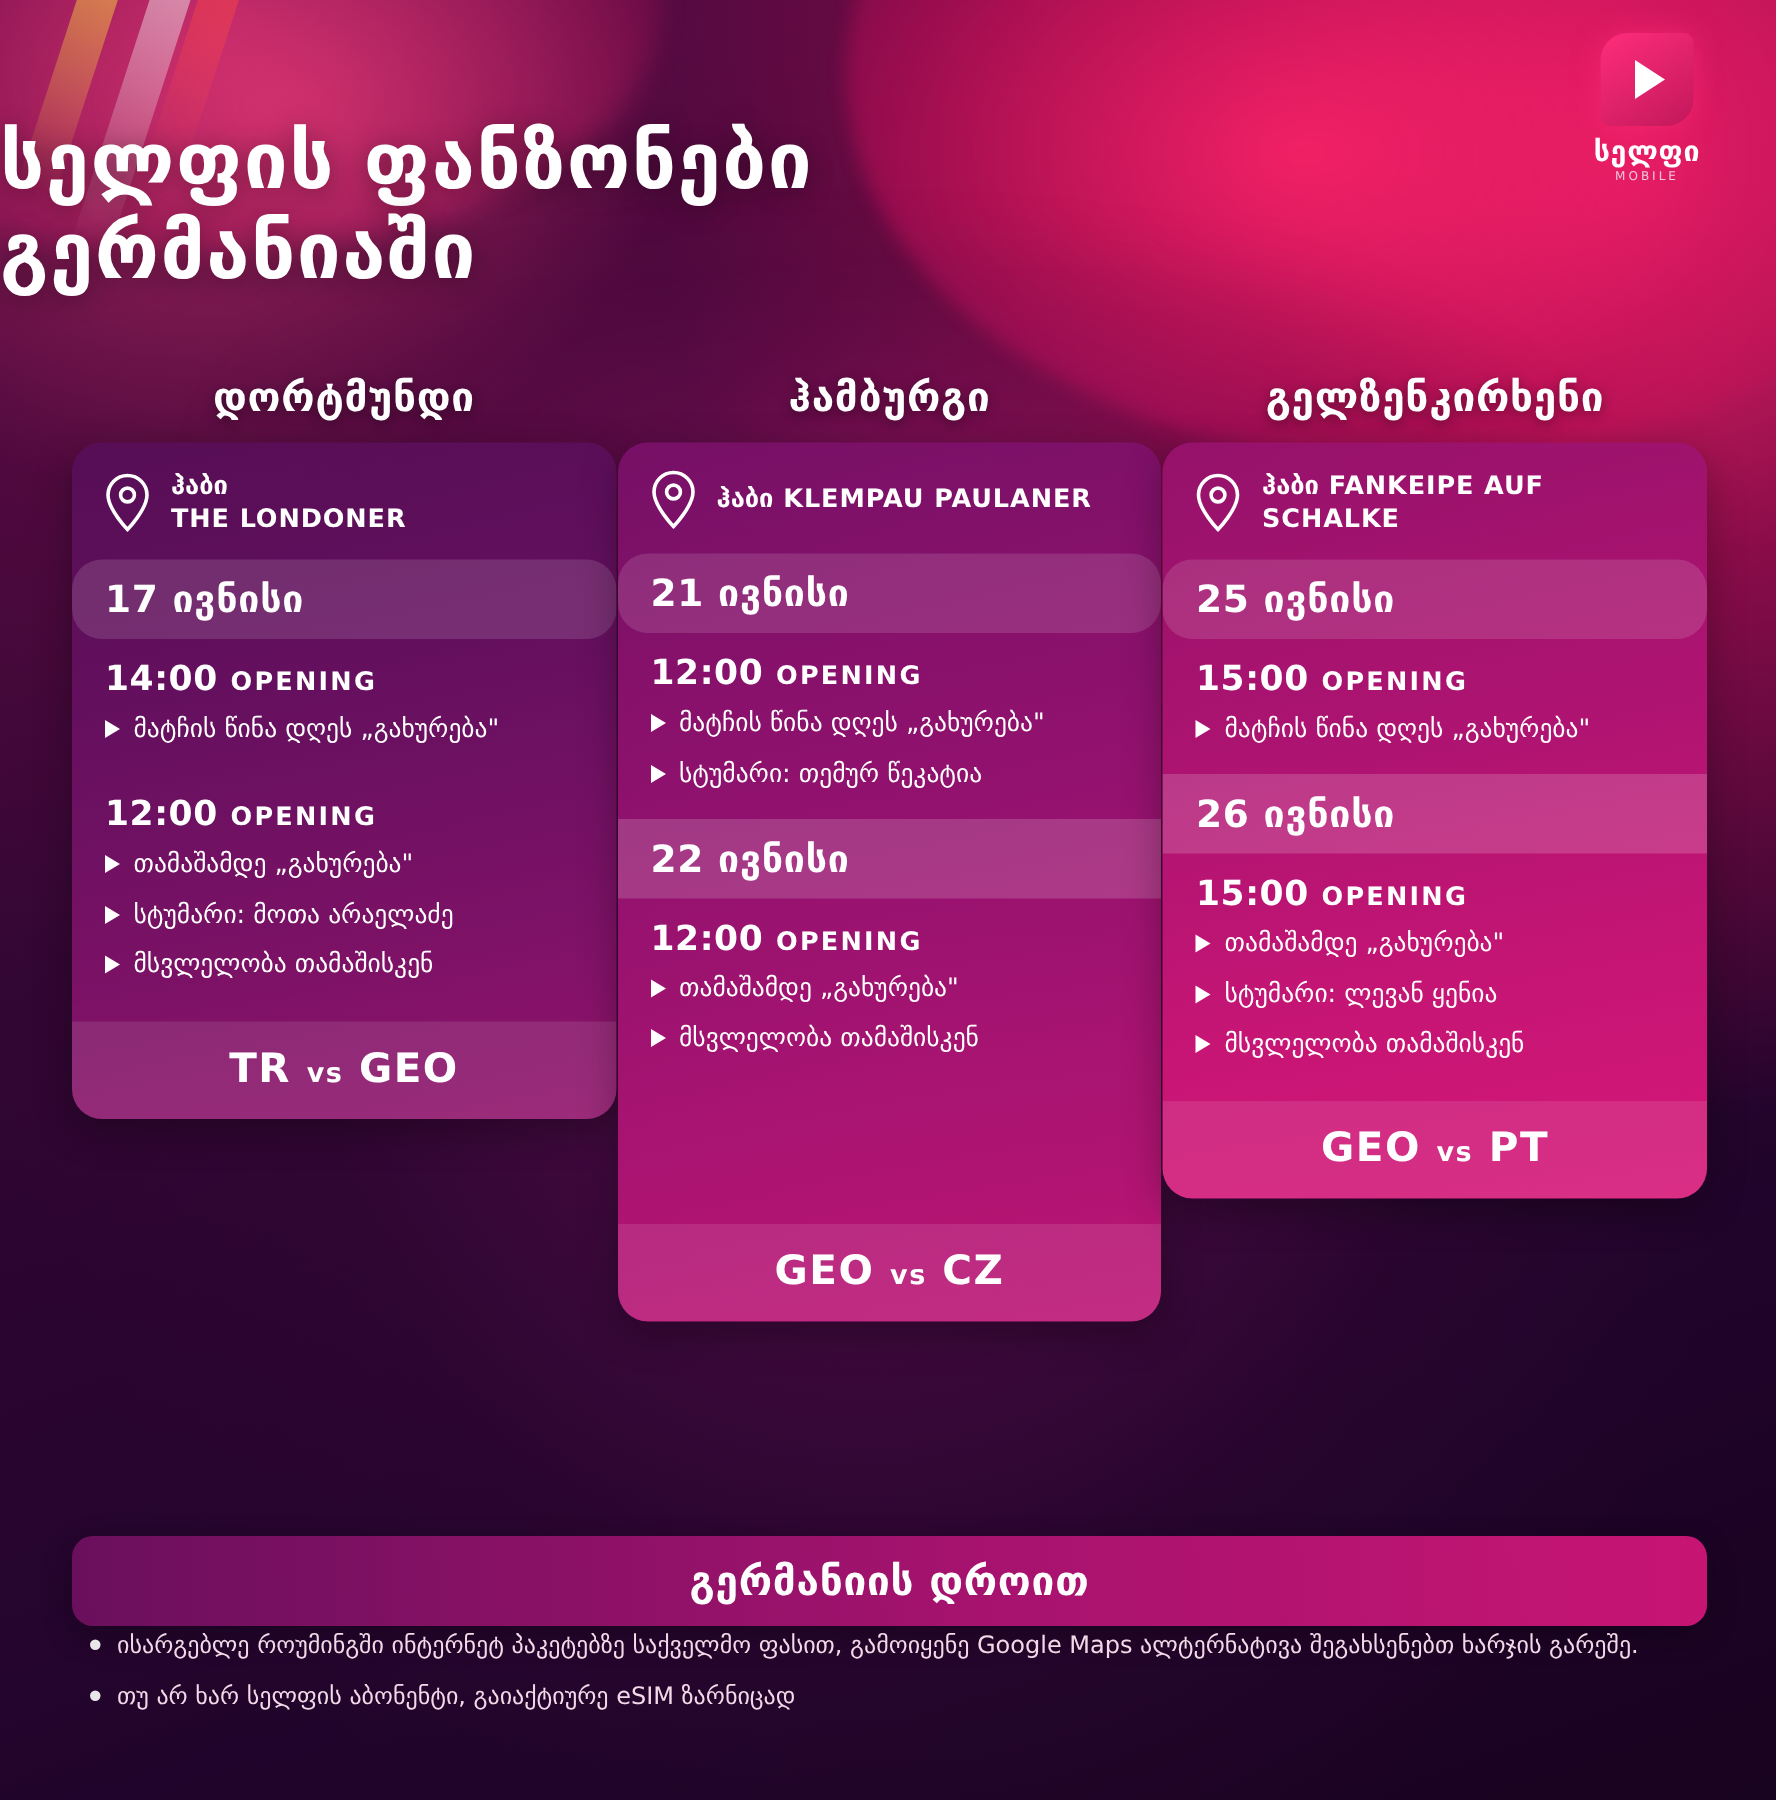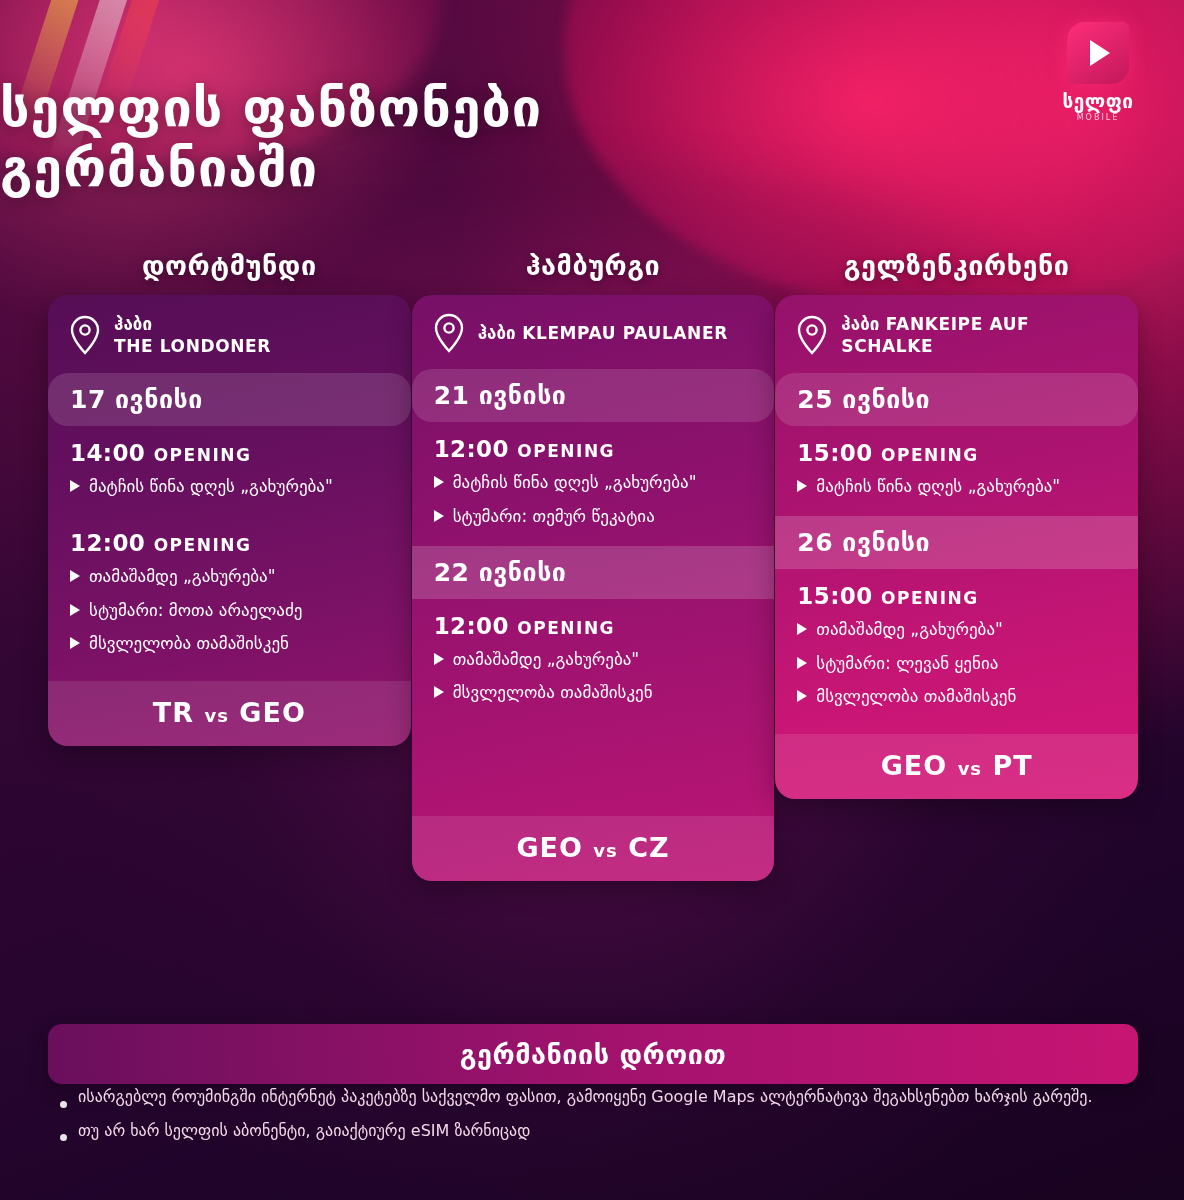--- a/index.html
+++ b/index.html
@@ -247,21 +247,21 @@
 
   
   .notes {
     position: absolute;
     left: 60px;
     top: 1086px;
     width: 1070px;
   }
   .note {
     display: flex;
-    align-items: flex-end;
+    align-items: flex-start;
     gap: 11px;
     color: #f3d9e8;
     font-size: 16px;
     line-height: 1.35;
     margin-bottom: 12px;
   }
   .dot {
     flex: 0 0 auto;
     width: 7px; height: 7px;
     border-radius: 50%;

